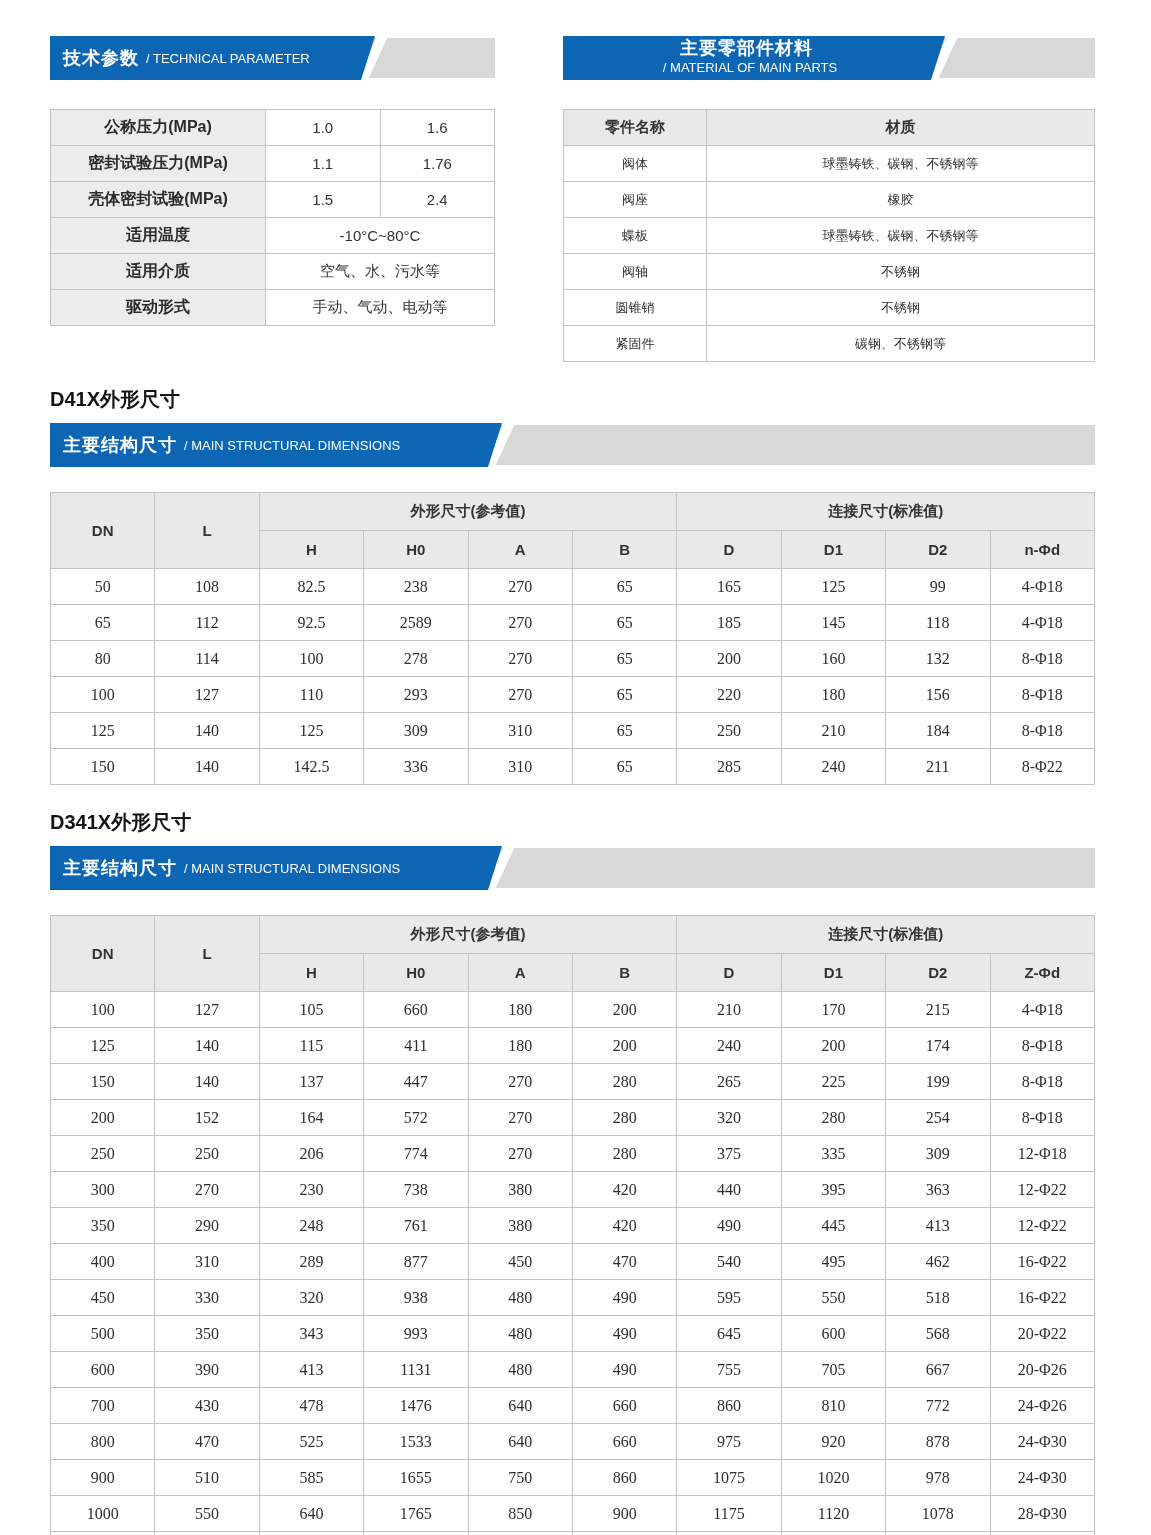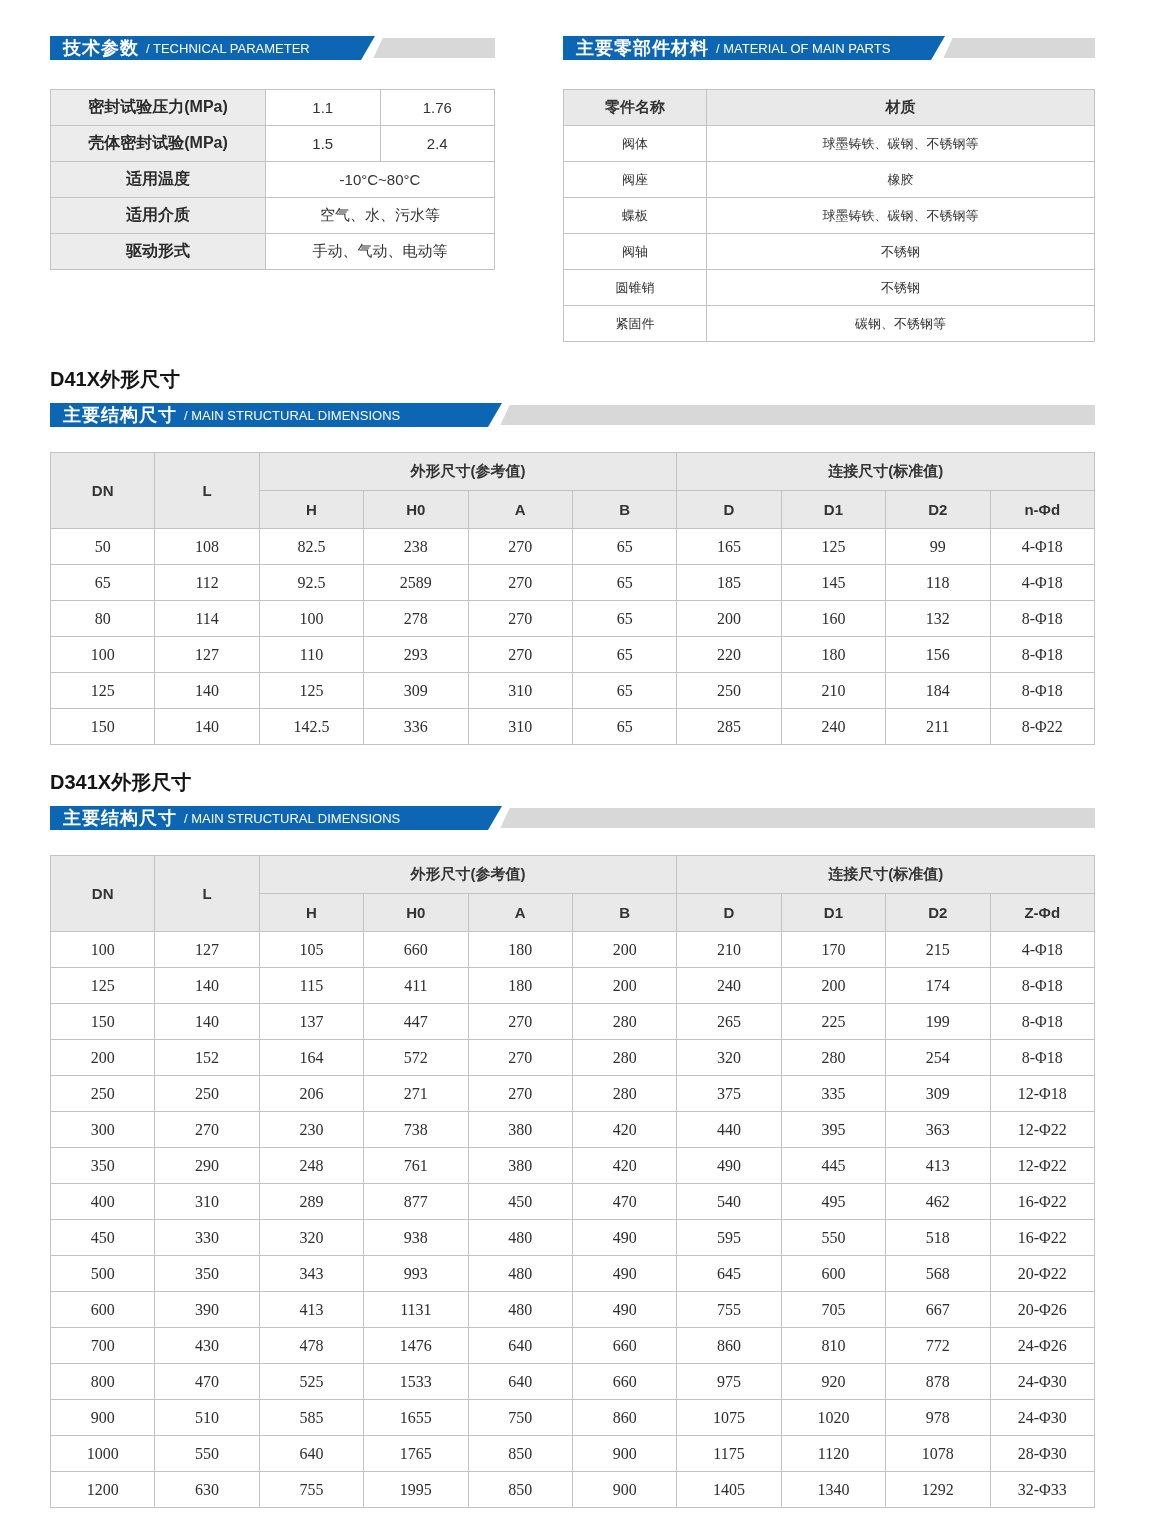--- a/index.html
+++ b/index.html
@@ -6,41 +6,41 @@
   html, body { background: #ffffff; }
   body {
     width: 1151px; height: 1535px;
     font-family: "Liberation Sans", sans-serif;
     color: #2f2f2f;
     overflow: hidden;
   }
   .content { padding: 36px 56px 0 50px; }
 
   
-  .banner { position: relative; height: 24px; }
+  .banner { position: relative; height: 44px; }
   .banner-gray {
     position: absolute; left: 12px; right: 0; top: 2px; bottom: 2px;
     background: #d8d8d8;
   }
   .banner-gap {
     position: absolute; top: 0; bottom: 0; width: 11px;
     background: #ffffff; transform: skewX(-25deg); z-index: 2;
   }
   .banner-blue {
     position: absolute; left: 0; top: 0; bottom: 0; z-index: 3;
     background: #0d66b3; color: #ffffff;
     display: flex; align-items: center;
     padding: 0 28px 0 13px;
     clip-path: polygon(0 0, 100% 0, calc(100% - 14px) 100%, 0 100%);
     white-space: nowrap;
   }
   .banner-zh { font-size: 18px; font-weight: bold; letter-spacing: 1px; }
   .banner-en { font-size: 13px; margin-left: 7px; }
   .b1 .banner-blue { width: 325px; } .b1 .banner-gap { left: 317px; }
-  .b2 .banner-blue { width: 382px; } .b2 .banner-gap { left: 374px; }
+  .b2 .banner-blue { width: 382px; flex-direction: column; } .b2 .banner-gap { left: 374px; }
   .b3 .banner-blue { width: 452px; } .b3 .banner-gap { left: 444px; }
 
   
   .top-grid { display: flex; gap: 68px; }
   .top-col-left  { width: 445px; flex: none; }
   .top-col-right { width: 532px; flex: none; }
   .top-col-left .tbl-wrap, .top-col-right .tbl-wrap { margin-top: 29px; }
 
   
   table { border-collapse: collapse; width: 100%; table-layout: fixed; }
@@ -84,20 +84,25 @@
         <div class="banner-gray"></div>
         <div class="banner-gap"></div>
         <div class="banner-blue">
           <span class="banner-zh">技术参数</span>
           <span class="banner-en">/ TECHNICAL PARAMETER</span>
         </div>
       </div>
       <div class="tbl-wrap">
         <table class="param-table">
           <tbody>
+              <tr>
+                <td>公称压力(MPa)</td>
+                <td>1.0</td>
+                <td>1.6</td>
+              </tr>
               <tr>
                 <td>密封试验压力(MPa)</td>
                 <td>1.1</td>
                 <td>1.76</td>
               </tr>
               <tr>
                 <td>壳体密封试验(MPa)</td>
                 <td>1.5</td>
                 <td>2.4</td>
               </tr>
@@ -348,21 +353,21 @@
             <td>280</td>
             <td>320</td>
             <td>280</td>
             <td>254</td>
             <td>8-Φ18</td>
           </tr>
           <tr>
             <td>250</td>
             <td>250</td>
             <td>206</td>
-            <td>271</td>
+            <td>774</td>
             <td>270</td>
             <td>280</td>
             <td>375</td>
             <td>335</td>
             <td>309</td>
             <td>12-Φ18</td>
           </tr>
           <tr>
             <td>300</td>
             <td>270</td>

